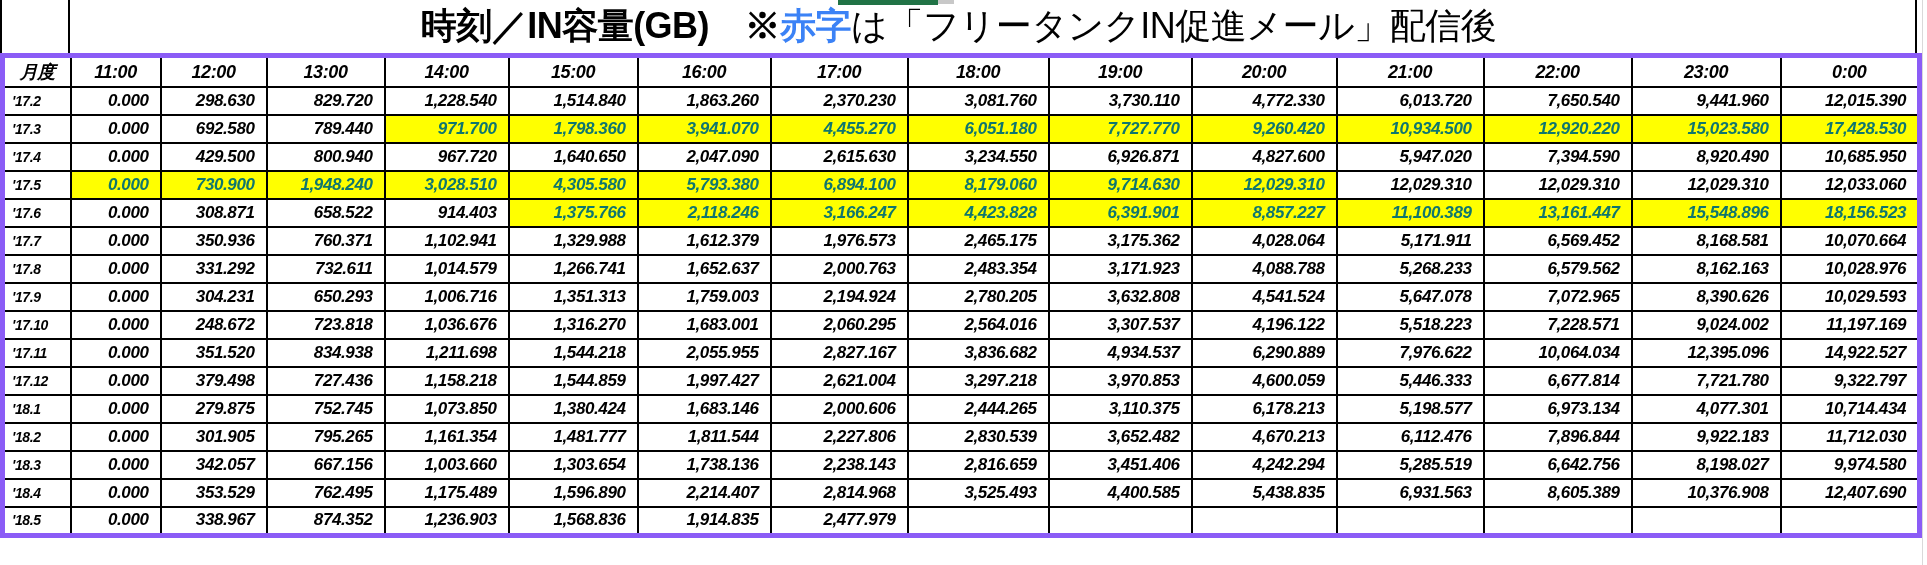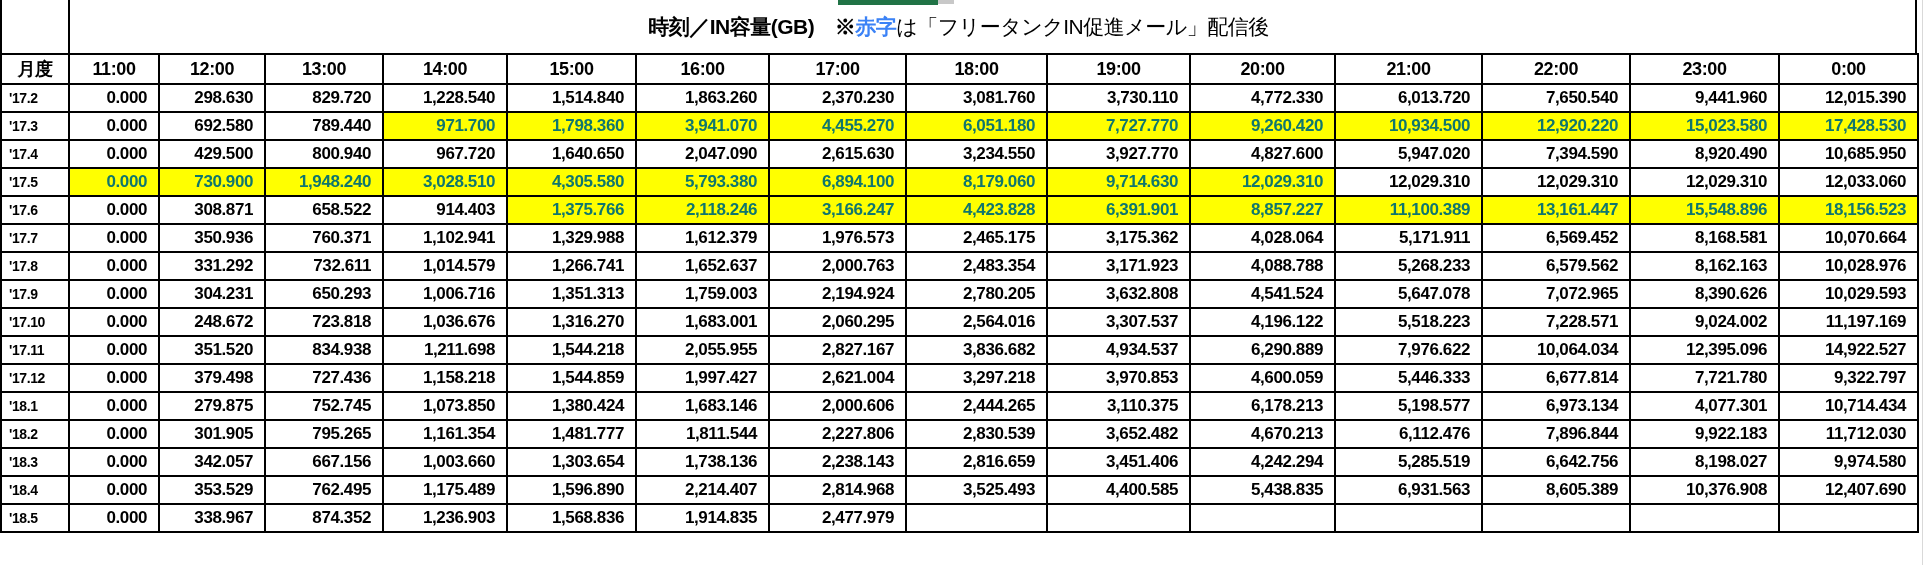--- a/index.html
+++ b/index.html
@@ -8,33 +8,34 @@
     overflow:hidden;font-family:"Liberation Sans",sans-serif;color:#000;
   }
   
   #right-gridline{position:absolute;top:0;right:4px;width:1px;height:565px;background:#d9d9d9;}
   #green-bar{position:absolute;left:838px;top:0;width:100px;height:5px;background:#217346;}
   #gray-bar{position:absolute;left:938px;top:0;width:16px;height:4px;background:#c8c8c8;}
 
   #title-row{
     position:absolute;left:0;top:0;width:1917px;height:53px;
     display:flex;align-items:center;justify-content:center;
-    font-size:21px;letter-spacing:-0.5px;white-space:nowrap;
+    font-size:36px;letter-spacing:-0.5px;white-space:nowrap;
   }
   #title-row .t-bold{font-weight:700;}
   #title-row .t-red{font-weight:700;color:#3b82f6;}
   #title-row .t-normal{font-weight:400;}
   #title-sep{position:absolute;left:68px;top:0;width:2px;height:53px;background:#000;}
   #title-left-edge{position:absolute;left:0;top:0;width:2px;height:53px;background:#000;}
   #title-right-edge{position:absolute;left:1915px;top:0;width:2px;height:53px;background:#000;}
 
   table#grid{
     position:absolute;left:0;top:53px;width:1917px;
     border-collapse:collapse;table-layout:fixed;
-    border:2px solid #8b5cf6;
+    border:5px solid #8b5cf6;
+    font-style:italic;
   }
   #grid th,#grid td{
     border:2px solid #000;overflow:hidden;white-space:nowrap;
     font-weight:700;letter-spacing:-0.4px;
   }
   #grid thead th{height:28px;text-align:center;font-size:18px;padding:0;}
   #grid tbody tr{height:28px;}
   #grid td.lbl{text-align:left;padding:0 0 0 7px;font-size:14px;}
   #grid td.num{text-align:right;padding:0 11px 0 0;font-size:17px;}
   #grid td.hl{background:#ffff00;color:#0f766e;}
@@ -132,21 +133,21 @@
         <tr>
           <td class="lbl">'17.4</td>
           <td class="num">0.000</td>
           <td class="num">429.500</td>
           <td class="num">800.940</td>
           <td class="num">967.720</td>
           <td class="num">1,640.650</td>
           <td class="num">2,047.090</td>
           <td class="num">2,615.630</td>
           <td class="num">3,234.550</td>
-          <td class="num">3,927.770</td>
+          <td class="num">6,926.871</td>
           <td class="num">4,827.600</td>
           <td class="num">5,947.020</td>
           <td class="num">7,394.590</td>
           <td class="num">8,920.490</td>
           <td class="num">10,685.950</td>
         </tr>
         <tr>
           <td class="lbl">'17.5</td>
           <td class="num hl">0.000</td>
           <td class="num hl">730.900</td>

